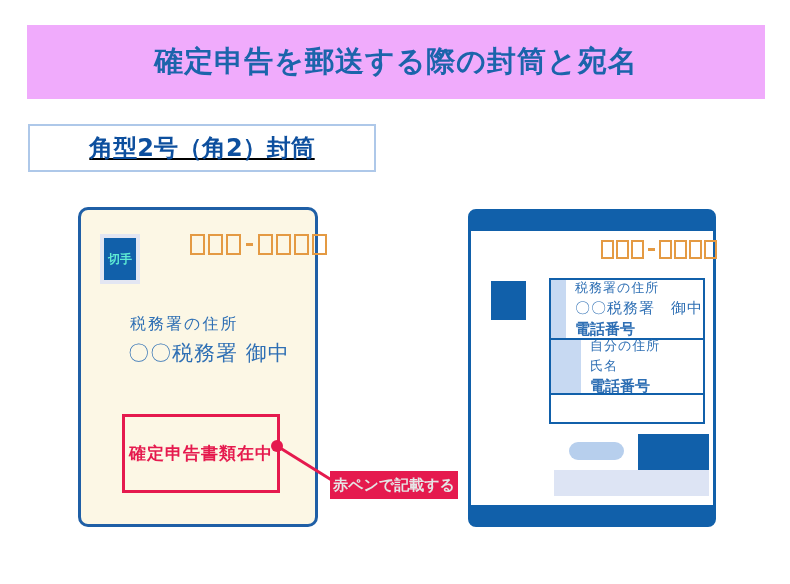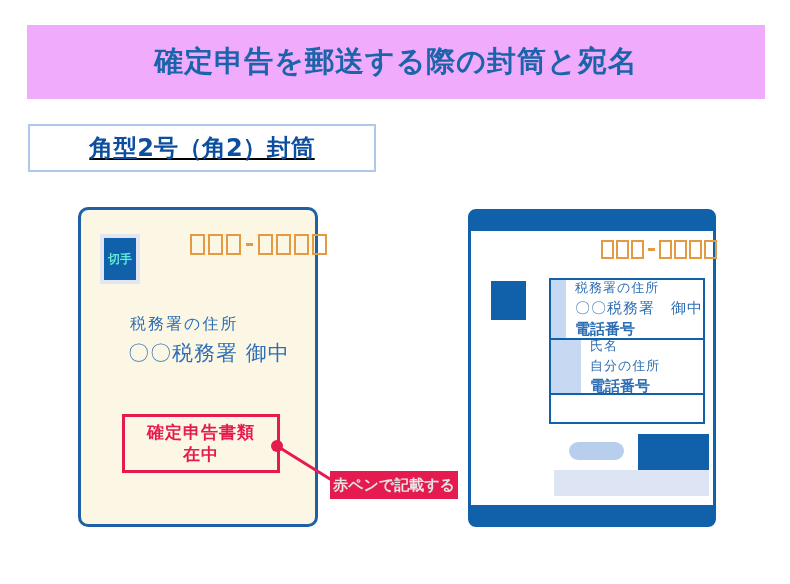--- a/index.html
+++ b/index.html
@@ -100,23 +100,23 @@
     position: absolute;
     left: 47px; top: 129px;
     color: #2e6fb4;
     font-size: 21px;
     letter-spacing: 1px;
     white-space: nowrap;
   }
   .red-box {
     position: absolute;
     left: 41px; top: 204px;
-    width: 158px; height: 59px;
+    width: 158px; height: 79px;
     border: 3px solid #e51a4e;
-    display: flex; flex-direction: column;
+    display: flex; flex-direction: row;
     align-items: center; justify-content: center;
     line-height: 1.25;
   }
   .red-box div {
     color: #e51a4e;
     font-size: 17px;
     font-weight: bold;
     letter-spacing: 1px;
     white-space: nowrap;
   }
@@ -285,22 +285,22 @@
         <div class="lp-strip"></div>
         <div class="lp-cell">
           <div class="t-m">税務署の住所</div>
           <div class="t-l">〇〇税務署　御中</div>
           <div class="t-s">電話番号</div>
         </div>
       </div>
       <div class="lp-row r2">
         <div class="lp-strip"></div>
         <div class="lp-cell">
+          <div class="t-m">自分の住所</div>
           <div class="t-m">氏名</div>
-          <div class="t-m">自分の住所</div>
           <div class="t-s">電話番号</div>
         </div>
       </div>
     </div>
 
     <div class="lp-pill"></div>
     <div class="lp-darkrect"></div>
     <div class="lp-lightrect"></div>
     <div class="lp-bottom-strip"></div>
   </div>

